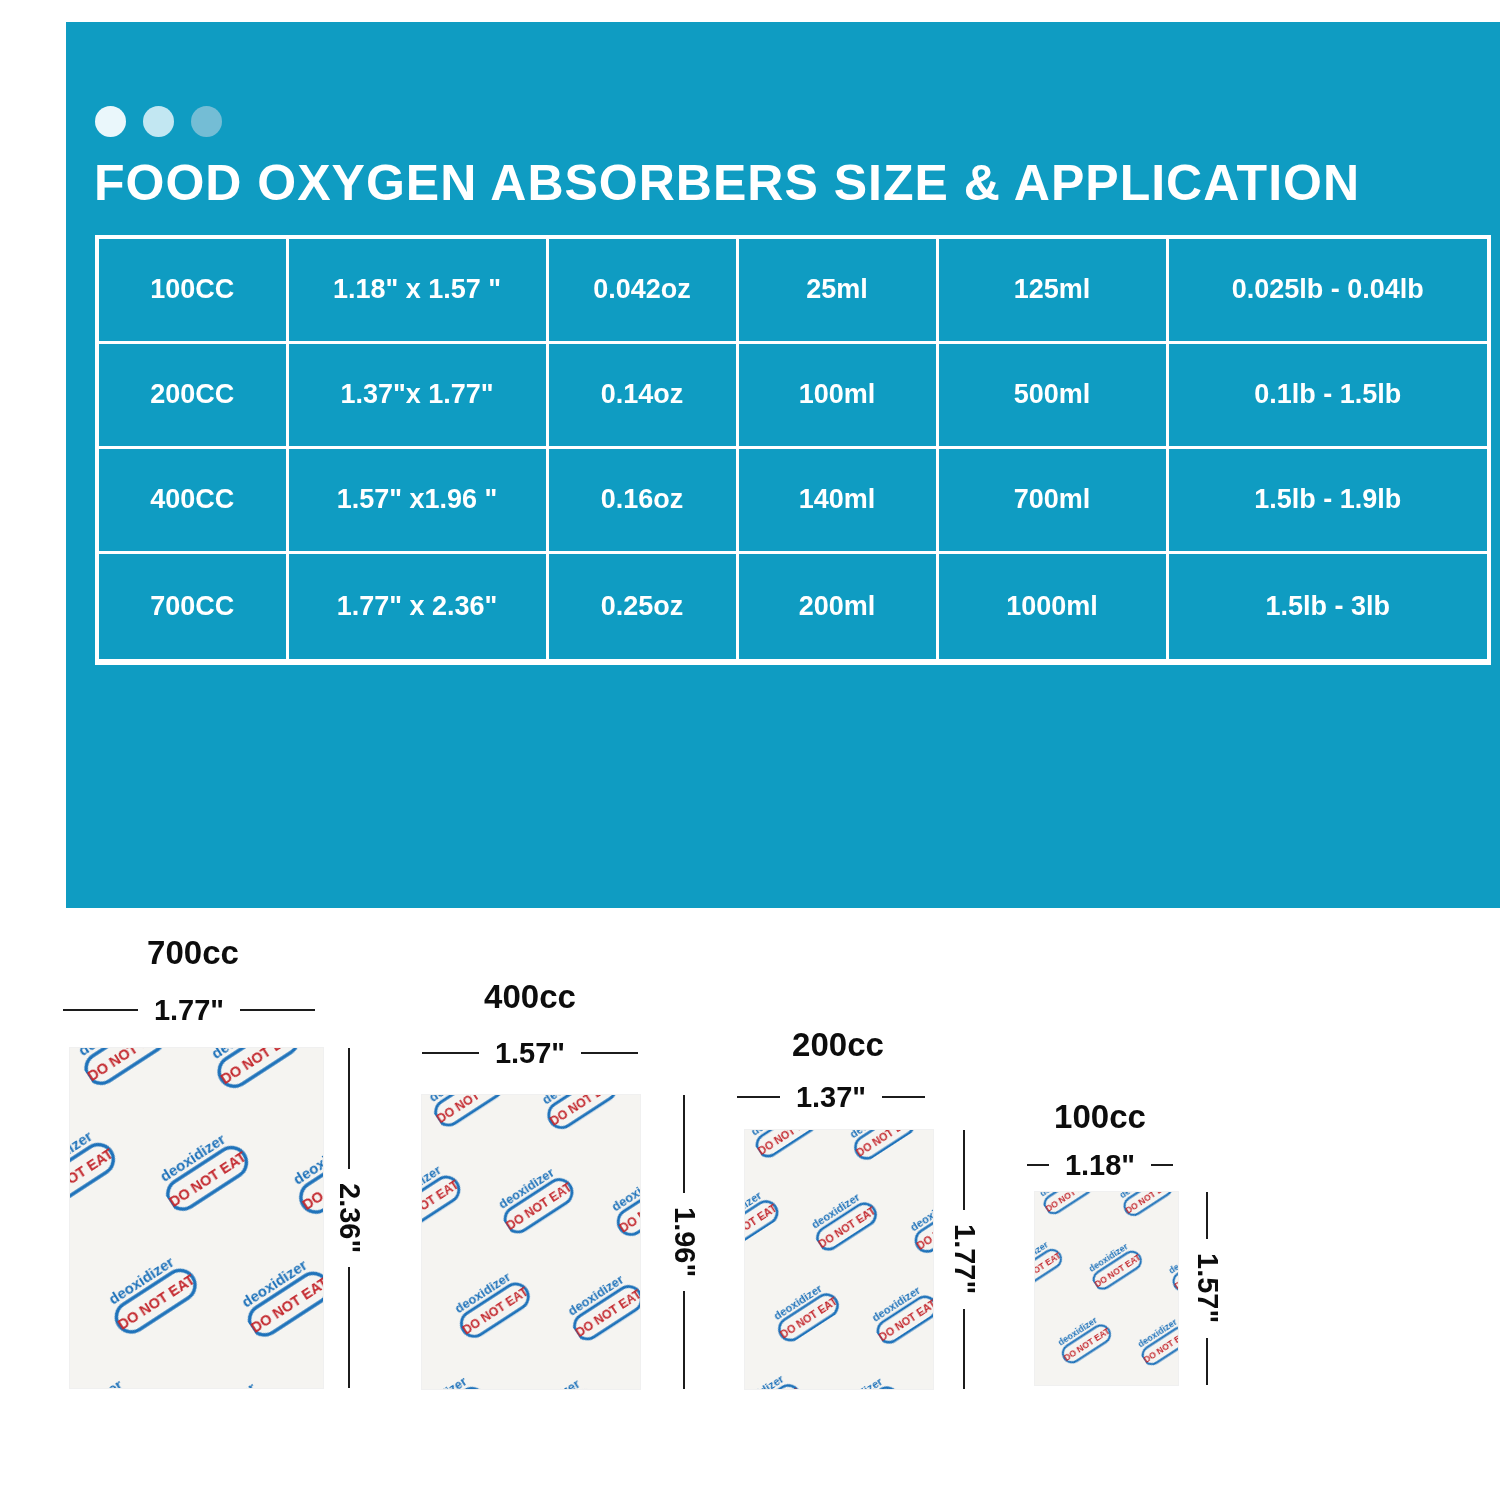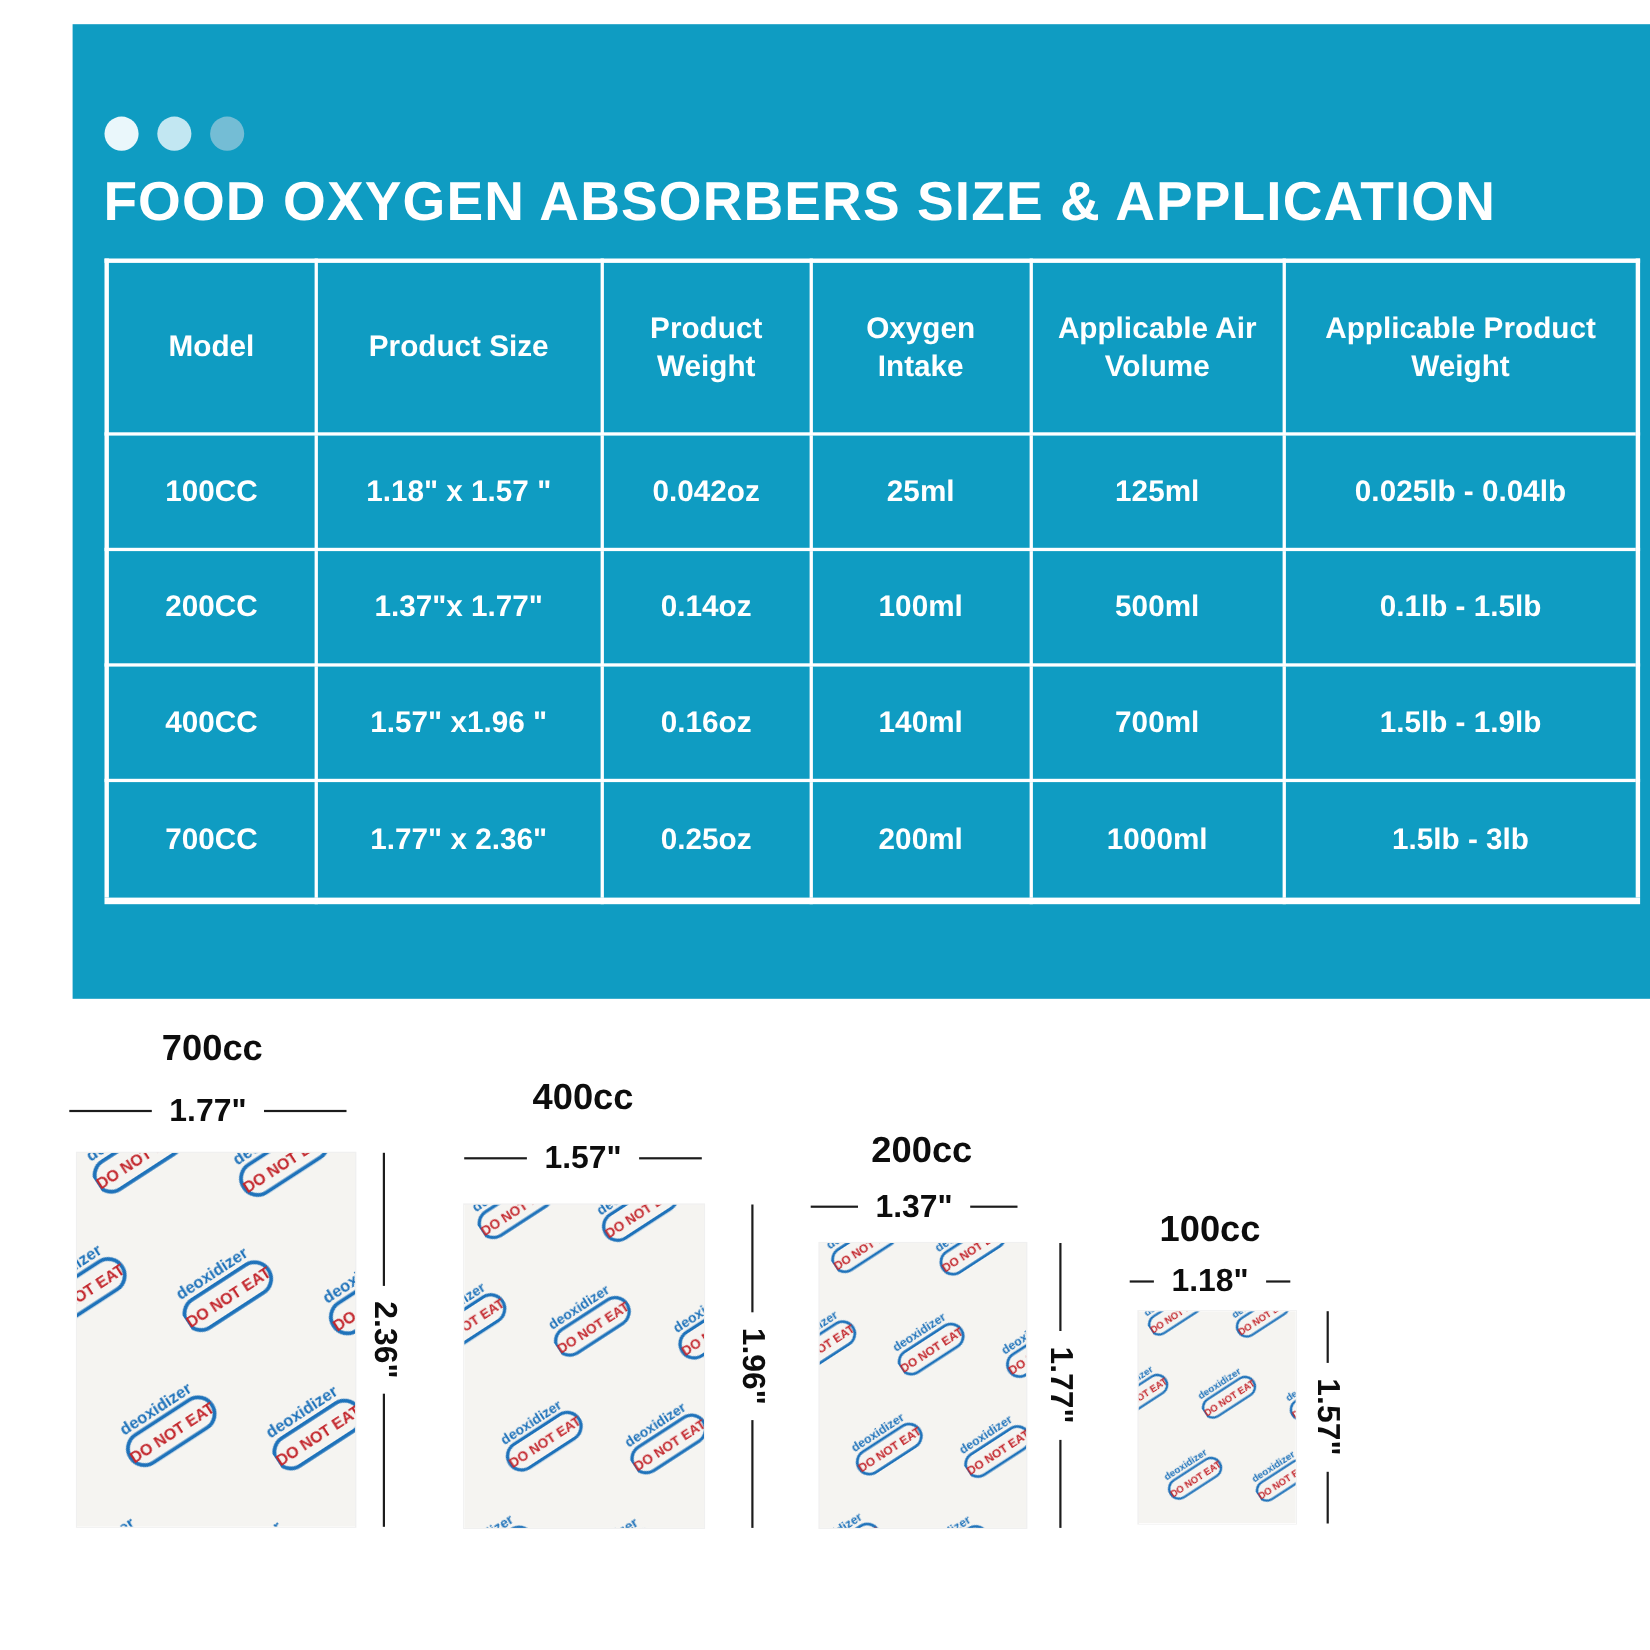--- a/index.html
+++ b/index.html
@@ -65,28 +65,20 @@
   <table class="spec-table">
     <colgroup>
       <col style="width:190px">
         <col style="width:260px">
         <col style="width:190px">
       <col style="width:200px">
         <col style="width:230px">
         <col style="width:322px">
     </colgroup>
     <tbody>
-        <tr class="row-head">
-      <th>Model</th>
-      <th>Product Size</th>
-      <th>Product Weight</th>
-      <th class="htop">Oxygen Intake</th>
-      <th class="htop">Applicable Air Volume</th>
-      <th class="htop">Applicable Product Weight</th>
-    </tr>
     <tr class="row-data">
       <td>100CC</td>
       <td>1.18" x 1.57 "</td>
       <td class="vtop">0.042oz</td>
       <td class="vtop">25ml</td>
       <td class="vtop">125ml</td>
       <td class="vtop">0.025lb - 0.04lb</td>
     </tr>
     <tr class="row-data">
       <td>200CC</td>

